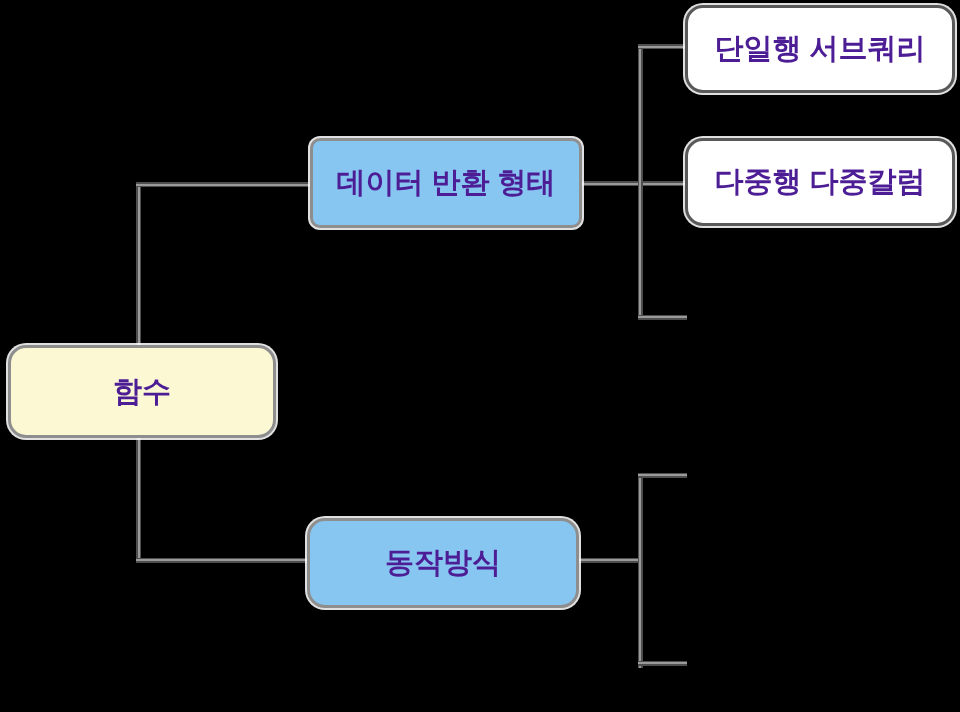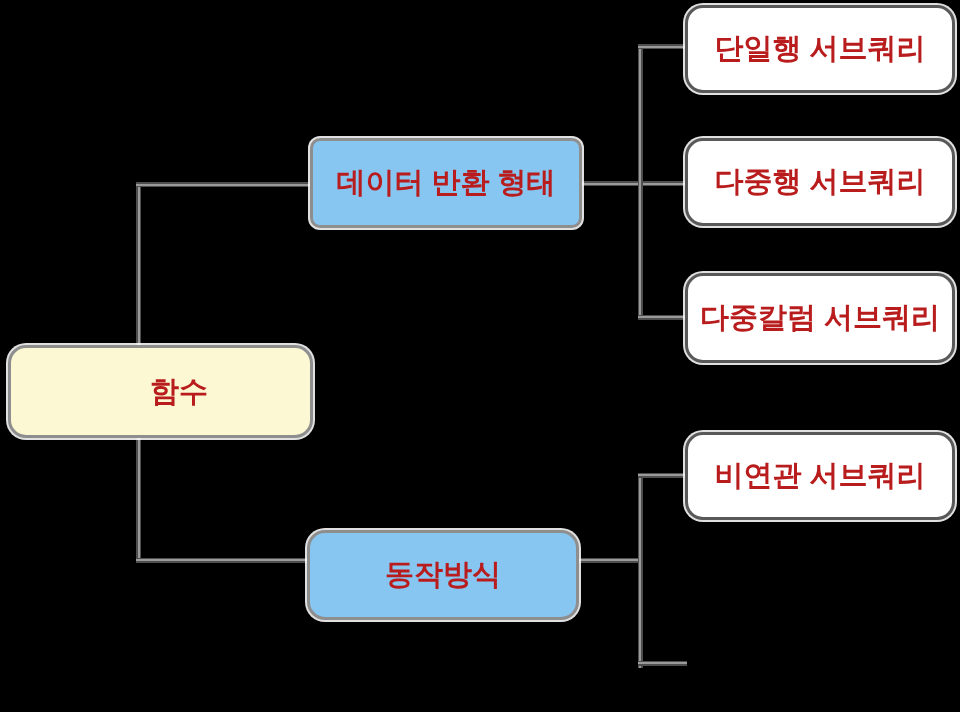--- a/index.html
+++ b/index.html
@@ -34,35 +34,34 @@
     position: absolute;
     z-index: 2;
     display: flex;
     align-items: center;
     justify-content: center;
     text-align: center;
     border-radius: 18px;
     font-weight: bold;
     font-size: 29px;
     line-height: 1.15;
-    color: #b91c1c;
+    color: #4c1d95;
     box-shadow: 0 0 0 2px rgba(255,255,255,0.88);
   }
   .node-root {
     left: 8px; top: 345px; width: 262px; height: 87px;
     background: #FCF8D3;
     border: 3px solid #8E8E8E;
-    padding-left: 37px;
   }
   .node-branch {
     background: #88C6F2;
     border: 3px solid #8E8E8E;
   }
   .node-branch-1 { left: 310px; top: 138px; width: 266px; height: 84px; border-radius: 10px; }
-  .node-branch-2 { left: 307px; top: 518px; width: 266px; height: 84px; margin-top: 12px; }
+  .node-branch-2 { left: 307px; top: 518px; width: 266px; height: 84px; }
   .node-leaf {
     background: #FFFFFF;
     border: 3px solid #595959;
   }
   .node-leaf-1 { left: 685px; top: 5px;   width: 264px; height: 82px; }
   .node-leaf-2 { left: 685px; top: 138px; width: 264px; height: 82px; }
   .node-leaf-3 { left: 685px; top: 273px; width: 264px; height: 84px; }
   .node-leaf-4 { left: 685px; top: 432px; width: 264px; height: 82px; }
   .node-leaf-5 { left: 685px; top: 622px; width: 264px; height: 81px; }
 </style>
@@ -99,25 +98,19 @@
 
   <div class="node node-branch node-branch-2">
     <span>동작방식</span>
   </div>
 
   <div class="node node-leaf node-leaf-1">
     <span>단일행 서브쿼리</span>
   </div>
 
   <div class="node node-leaf node-leaf-2">
-    <span>다중행 서브쿼리</span>
+    <span>다중행 다중칼럼</span>
   </div>
 
-  <div class="node node-leaf node-leaf-3">
-    <span>다중칼럼 서브쿼리</span>
-  </div>
 
-  <div class="node node-leaf node-leaf-4">
-    <span>비연관 서브쿼리</span>
-  </div>
 
 
 </div>
 
 </body></html>

